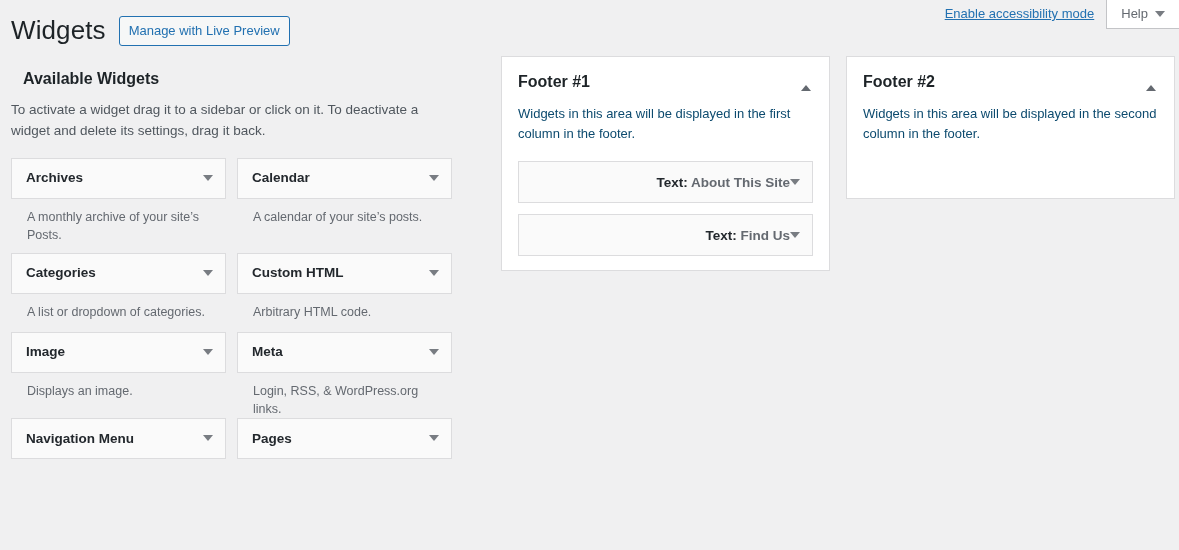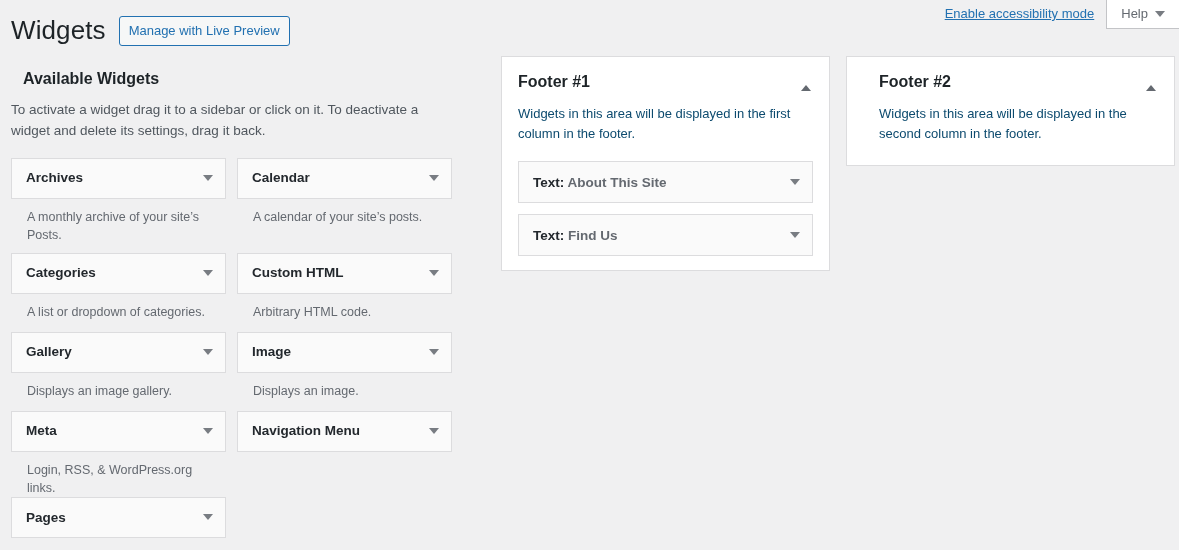--- a/index.html
+++ b/index.html
@@ -104,40 +104,40 @@
   }
   .row-gap-tall .widget-desc { min-height: 54px; }
 
   
   .panel {
     position: absolute;
     background: #fff;
     border: 1px solid #dcdcde;
   }
   #panel-footer1 { left: 501px; top: 56px; width: 329px; }
-  #panel-footer2 { left: 846px; top: 56px; width: 329px; height: 110px; padding-left: 16px; }
+  #panel-footer2 { left: 846px; top: 56px; width: 329px; height: 143px; }
   .panel-inner { padding: 15px 16px 14px 16px; }
   .panel-head {
     display: flex; align-items: flex-start; justify-content: space-between;
   }
   .panel-title {
     font-size: 16px; font-weight: bold; color: #1d2327;
     margin: 0; line-height: 1.3;
   }
   .panel-toggle { cursor: pointer; padding: 5px 2px 0 10px; }
   .panel-desc {
     font-size: 13px; color: #0c4a6e; line-height: 1.55;
     margin: 9px 0 0 0;
   }
   .panel-widgets { margin-top: 17px; }
   .sidebar-widget {
     background: #fafafa;
     border: 1px solid #dcdcde;
     padding: 12px 12px 12px 14px;
-    display: flex; align-items: center; justify-content: space-between;
+    display: flex; align-items: center; justify-content: flex-end;
     cursor: move;
     height: 42px;
   }
   .sidebar-widget + .sidebar-widget { margin-top: 11px; }
   .sw-label { font-size: 13.5px; line-height: 1.3; }
   .sw-type { font-weight: bold; color: #23282d; }
   .sw-title { font-weight: bold; color: #646970; }
 </style>
 </head>
 <body>
@@ -181,27 +181,20 @@
             <span class="tri tri-down"></span>
           </div>
           <div class="widget-desc">A list or dropdown of categories.</div>
         </div>
         <div class="widget-cell">
           <div class="widget-box">
             <span class="widget-name">Custom HTML</span>
             <span class="tri tri-down"></span>
           </div>
           <div class="widget-desc">Arbitrary HTML code.</div>
-        </div>
-        <div class="widget-cell">
-          <div class="widget-box">
-            <span class="widget-name">Gallery</span>
-            <span class="tri tri-down"></span>
-          </div>
-          <div class="widget-desc">Displays an image gallery.</div>
         </div>
         <div class="widget-cell">
           <div class="widget-box">
             <span class="widget-name">Image</span>
             <span class="tri tri-down"></span>
           </div>
           <div class="widget-desc">Displays an image.</div>
         </div>
         <div class="widget-cell">
           <div class="widget-box">

